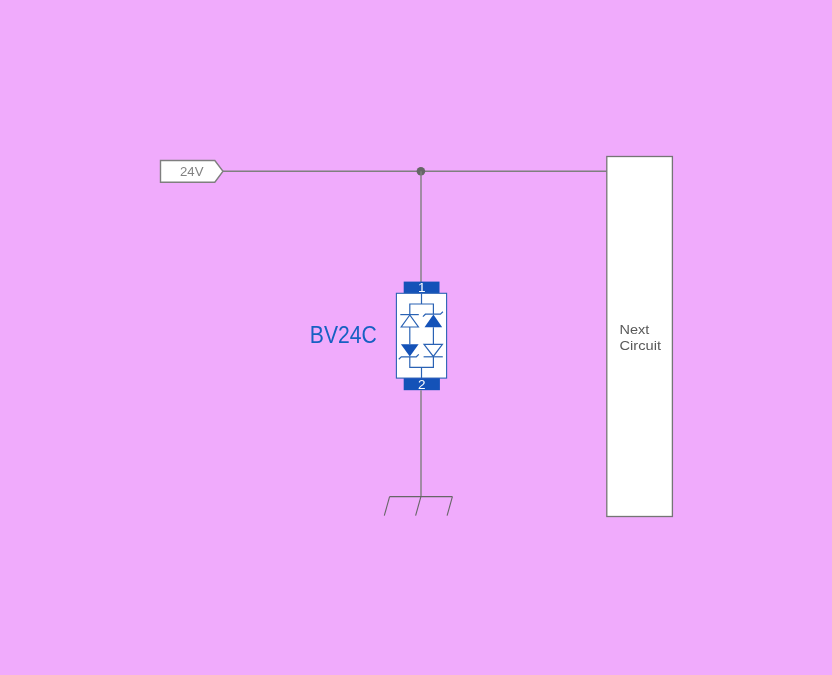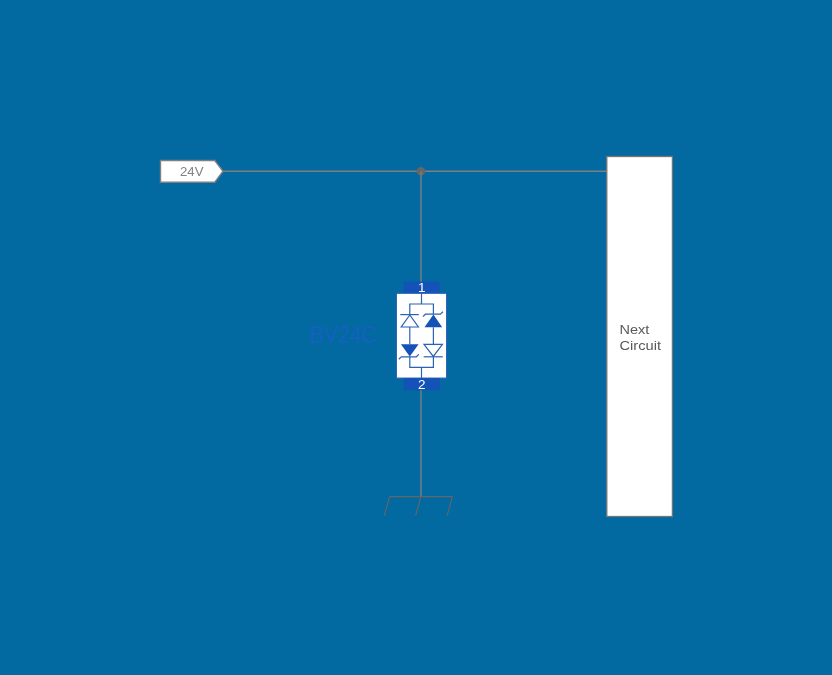--- a/index.html
+++ b/index.html
@@ -1,16 +1,16 @@
 <!DOCTYPE html>
 <html><head>
 <meta charset="utf-8">
 <style>
   html,body{margin:0;padding:0;background:#ffffff;}
-  .canvas{position:relative;width:832px;height:675px;background:#0369a1;overflow:hidden;
+  .canvas{position:relative;width:832px;height:675px;background:#f0abfc;overflow:hidden;
           font-family:"Liberation Sans", sans-serif;}
 </style>
 </head>
 <body>
 <div class="canvas">
 <svg width="832" height="675" viewBox="0 0 832 675" xmlns="http://www.w3.org/2000/svg">
 
   <g>
     <polygon points="160.5,160.5 214.8,160.5 223,171.2 214.8,182.2 160.5,182.2" fill="#ffffff" stroke="#7f7f7f" stroke-width="1.4" stroke-linejoin="miter"></polygon>
   </g>

